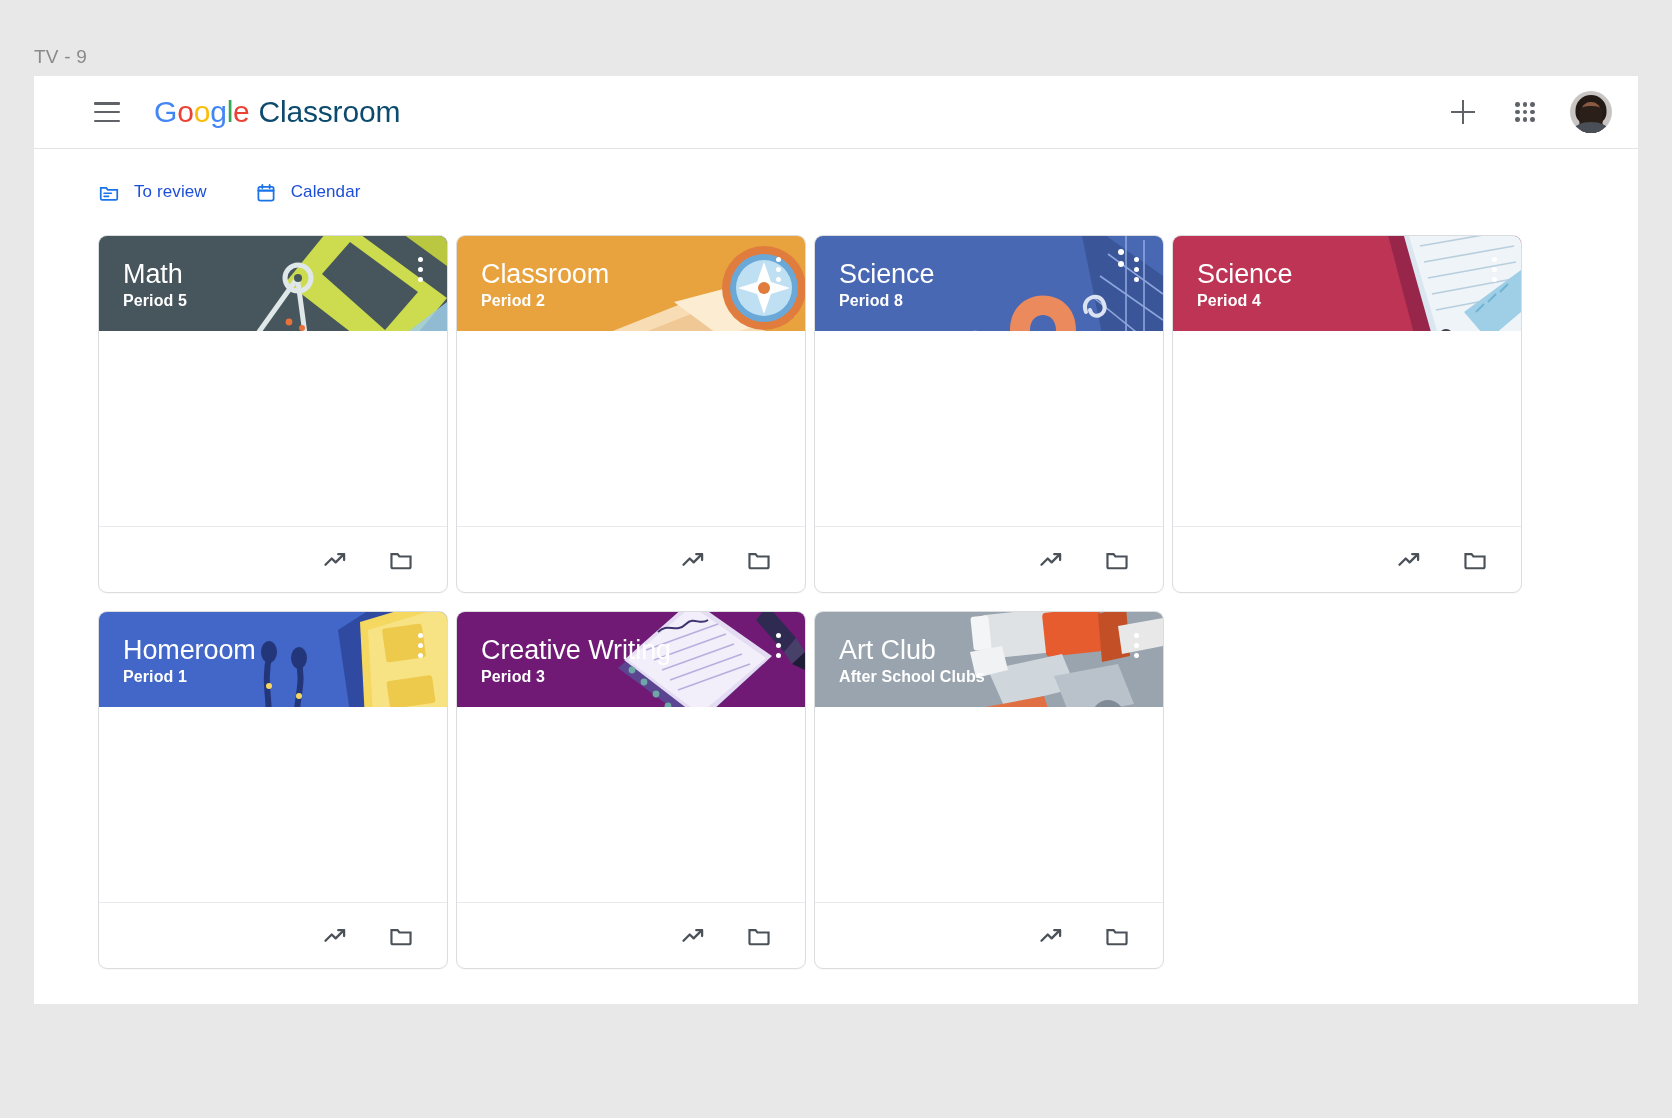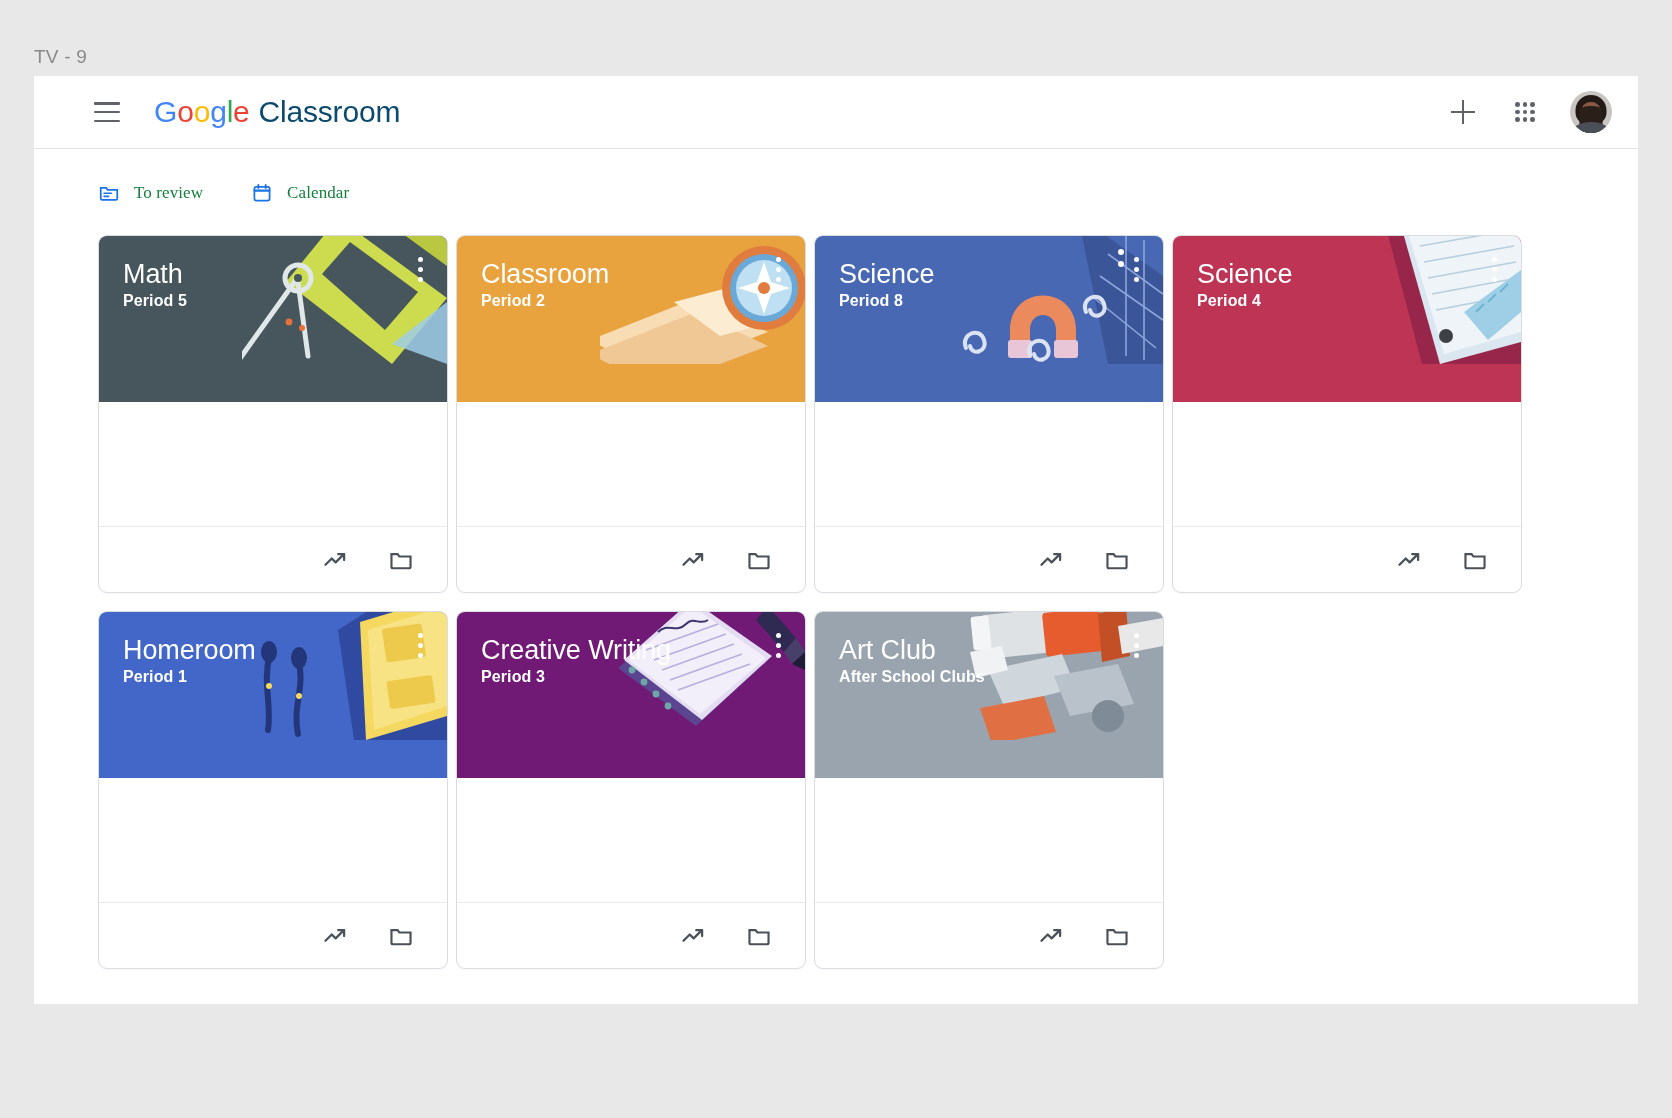--- a/index.html
+++ b/index.html
@@ -159,27 +159,25 @@
 
   
   .subbar {
     display: flex;
     align-items: center;
     padding: 28px 0 0 64px;
     height: 60px;
   }
   .subbar-link {
     display: flex;
-    align-items: center;
-    color: #15803d;
+    color: #1d4ed8;
     font-size: 17px;
     cursor: pointer;
     margin-right: 48px;
     letter-spacing: .1px;
-    font-family: Liberation Serif, serif;
   }
   .subbar-link .lbl { margin-left: 14px; }
 
   
   .grid {
     display: grid;
     grid-template-columns: repeat(4, 350px);
     column-gap: 8px;
     row-gap: 18px;
     padding: 26px 0 0 64px;
@@ -193,21 +191,21 @@
     border-radius: 9px;
     display: flex;
     flex-direction: column;
     overflow: hidden;
     cursor: pointer;
     box-shadow: 0 1px 1px rgba(0,0,0,.03);
   }
 
   .card-header {
     position: relative;
-    height: 166px;
+    height: 95px;
     flex: none;
     padding: 22px 0 0 24px;
     overflow: hidden;
   }
 
   .card-title {
     position: relative;
     z-index: 3;
     color: #fff;
     font-size: 27px;

